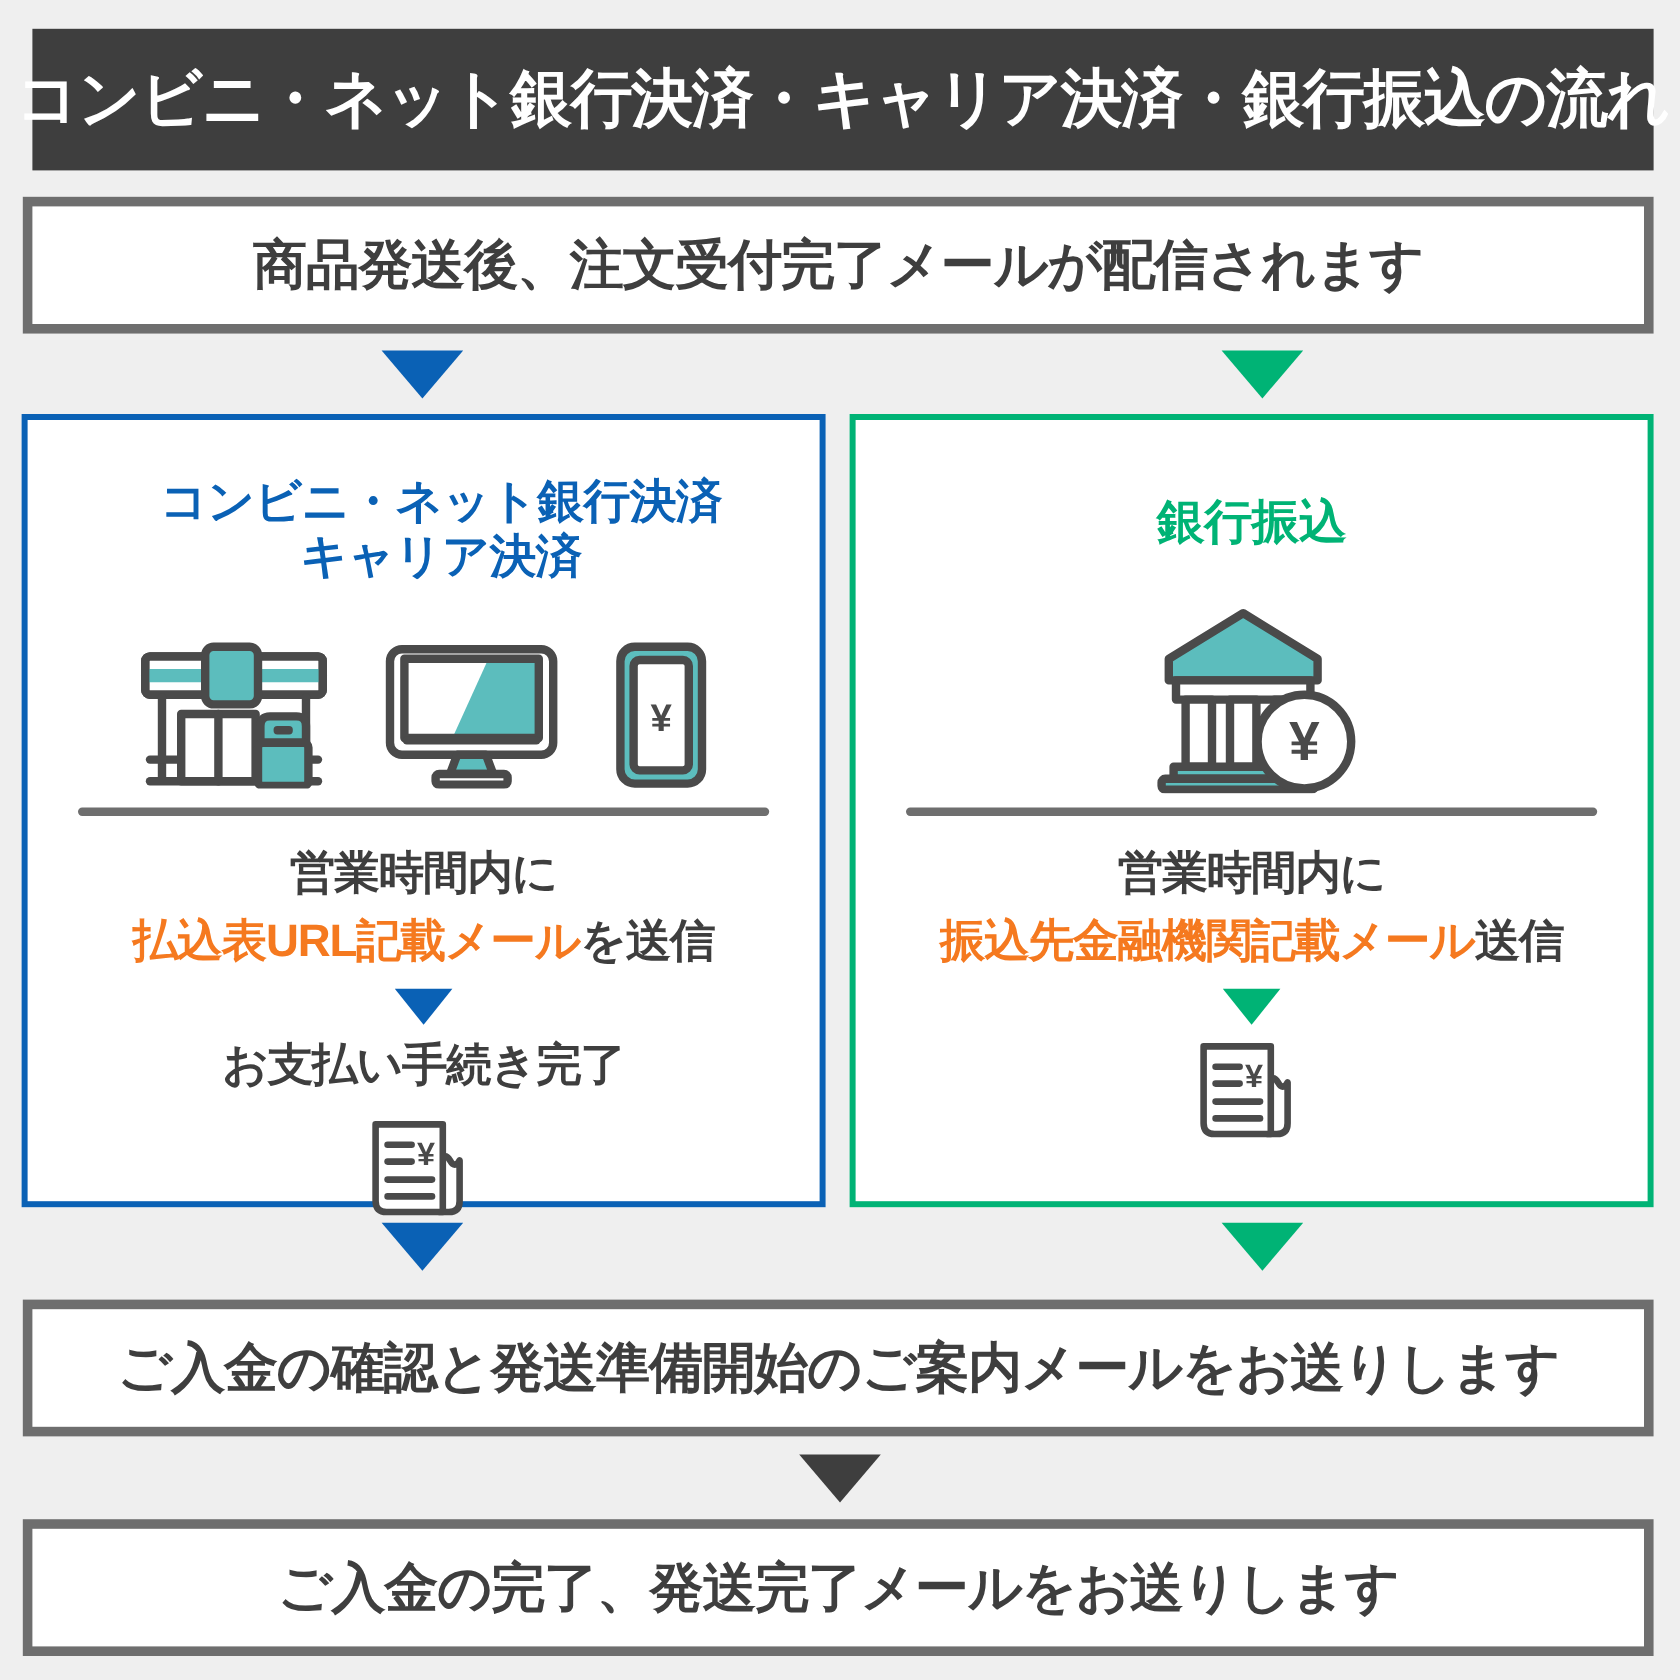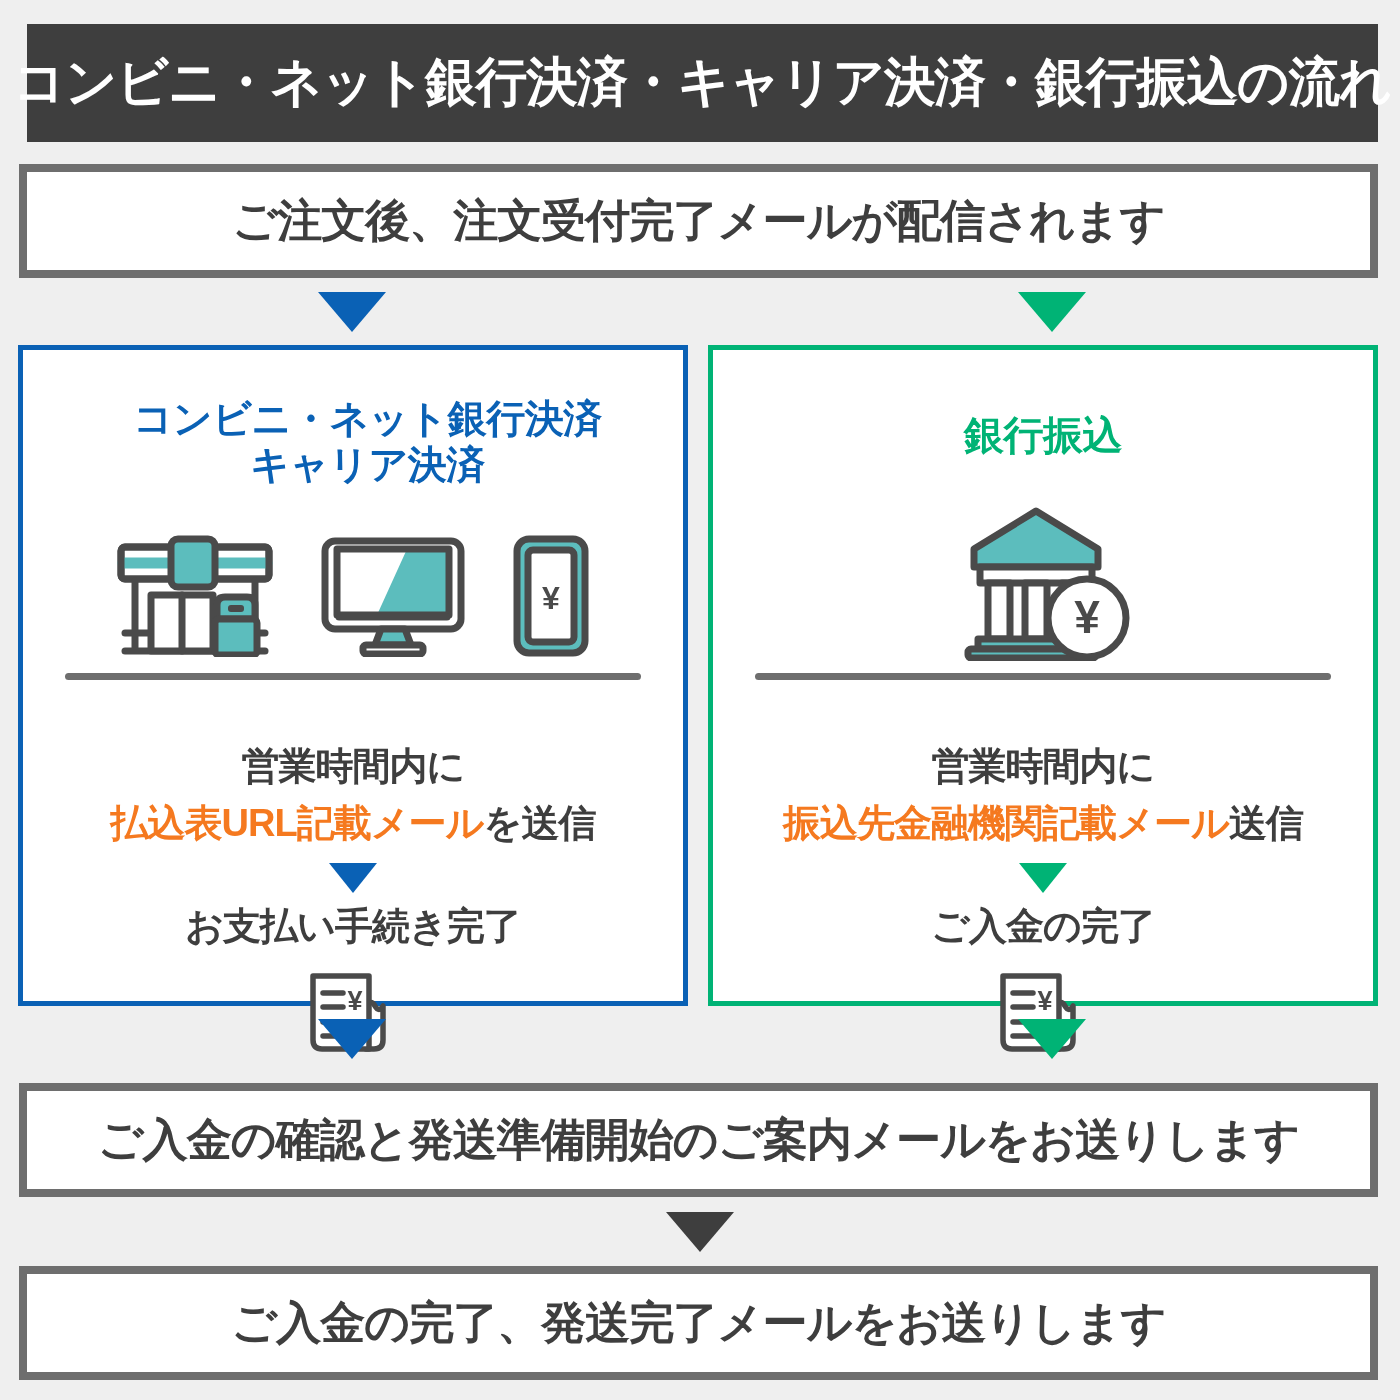--- a/index.html
+++ b/index.html
@@ -112,21 +112,21 @@
     height: 7px; border-radius: 4px;
     background: #6e6e6e;
   }
 
   .after-block {
     position: absolute; left: 0; right: 0; top: 352px;
     text-align: center;
   }
   .line1 {
     font-size: 38px; font-weight: bold; color: #3e3e3e;
-    letter-spacing: -1px; white-space: nowrap; margin-top: 39px;
+    letter-spacing: -1px; white-space: nowrap;
   }
   .line2 {
     font-size: 38px; font-weight: bold; color: #3e3e3e;
     letter-spacing: -1px; white-space: nowrap; margin-top: 6px;
   }
   .hl { color: #f5791f; text-align: center; }
 
   .inner-arrow {
     display: flex; justify-content: center; margin-top: 14px;
   }
@@ -143,21 +143,21 @@
   svg { display: block; }
 </style>
 </head>
 <body>
 
 <div class="abs" id="header-bar">
   <div id="header-title">コンビニ・ネット銀行決済・キャリア決済・銀行振込の流れ</div>
 </div>
 
 <div class="abs gray-box" id="step-order-box">
-  <div class="step-text" id="step-order-text">ご注文後、注文受付完了メールが配信されます</div>
+  <div class="step-text" id="step-order-text">商品発送後、注文受付完了メールが配信されます</div>
 </div>
 
 <div class="abs tri tri-blue" id="arrow-to-cvs"></div>
 <div class="abs tri tri-green" id="arrow-to-bank"></div>
 
 <div class="abs method-panel" id="panel-cvs">
 
   <div class="panel-heading">コンビニ・ネット銀行決済
 キャリア決済</div>
 
@@ -275,21 +275,20 @@
 
   <div class="after-block">
     <div class="line1">営業時間内に</div>
     <div class="line2"><span class="hl">振込先金融機関記載メール</span><span>送信</span></div>
 
     <div class="inner-arrow">
       <div class="tri-sm tri-green"></div>
     </div>
 
     <div class="final-row">
-      <span class="final-text">ご入金の完了</span>
       <span>
         <svg width="100" height="92" viewBox="0 0 100 92">
           <g fill="none" stroke="#4a4a4a" stroke-width="5.5" stroke-linejoin="round" stroke-linecap="round">
             <path d="M64 40 q4 -7 8 0 q4 7 8 0 v34 q0 9 -9 9 h-8 z" fill="#ffffff"></path>
             <path d="M10 10 h56 v73 h-47 q-9 0 -9 -9 z" fill="#ffffff"></path>
             <line x1="20" y1="27" x2="40" y2="27"></line>
             <line x1="20" y1="41" x2="40" y2="41"></line>
             <line x1="20" y1="56" x2="57" y2="56"></line>
             <line x1="20" y1="70" x2="57" y2="70"></line>
             <text x="52" y="44" font-family="'Liberation Sans', sans-serif" font-size="27" font-weight="bold" fill="#4a4a4a" stroke="none" text-anchor="middle">¥</text>

